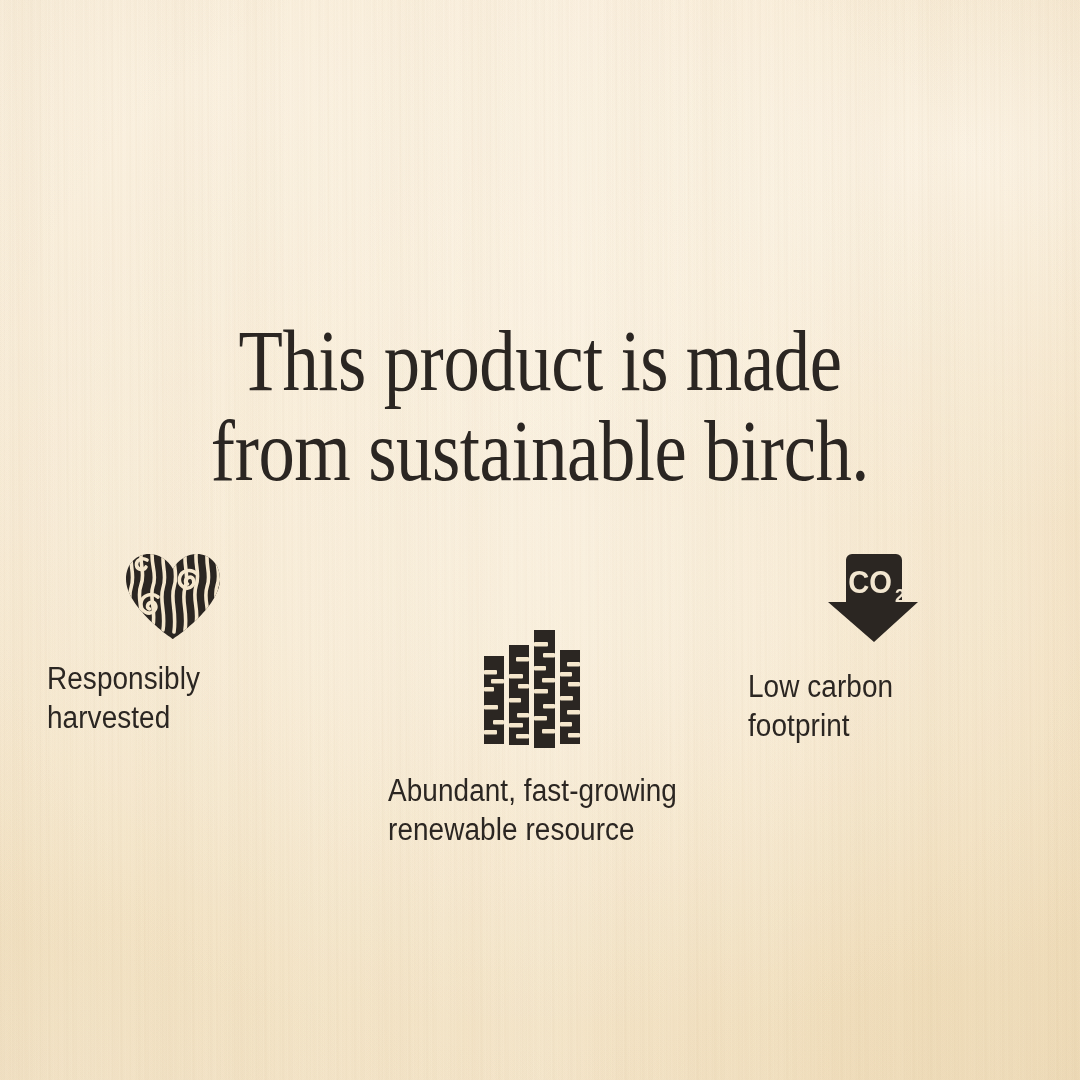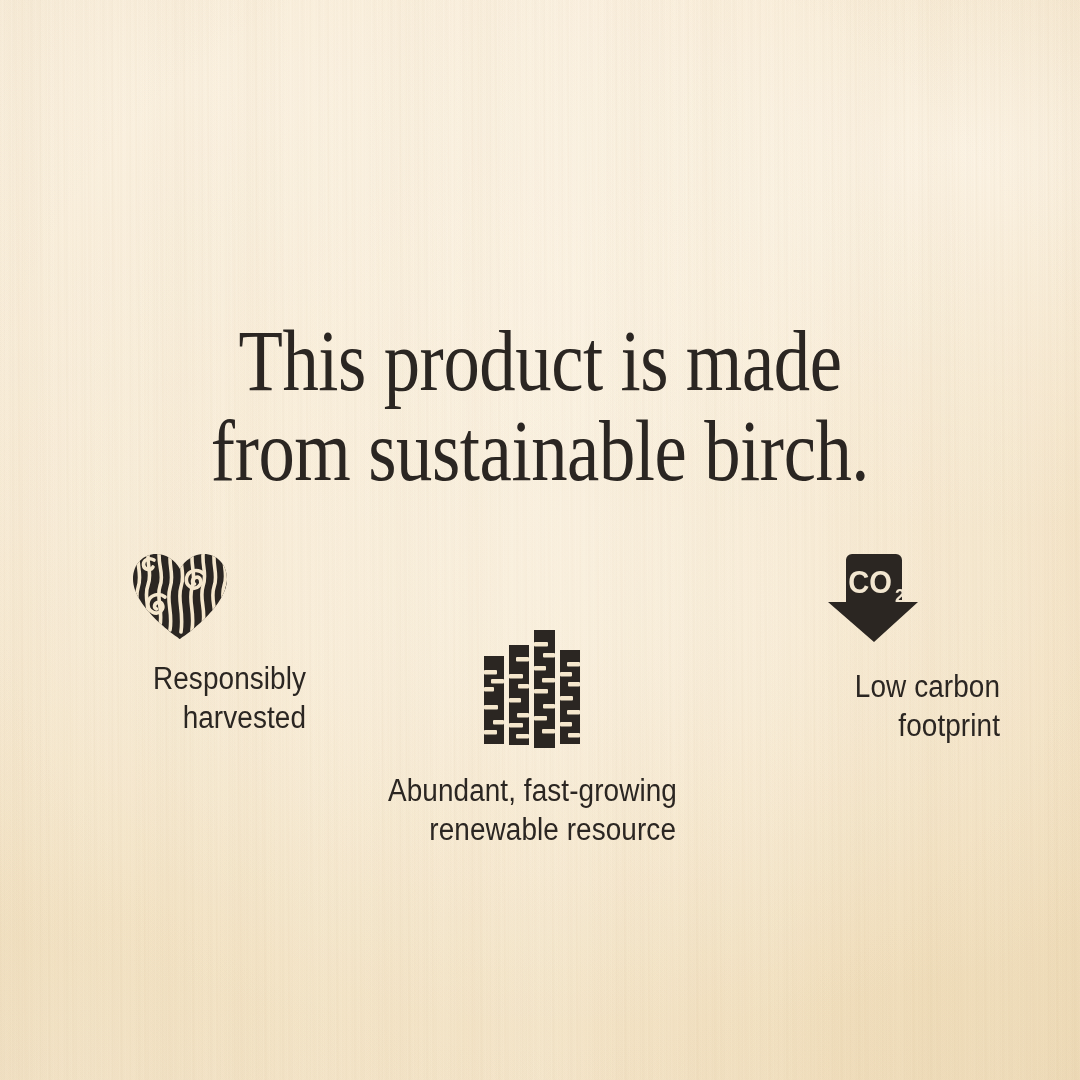--- a/index.html
+++ b/index.html
@@ -76,33 +76,33 @@
     text-align:center;color:#2b2622;
     font-family:"Liberation Serif","DejaVu Serif",serif;
     font-size:86px;line-height:90px;font-weight:400;
     letter-spacing:-0.5px;
     transform:scaleX(.845);transform-origin:50% 0;
     white-space:nowrap;
   }
   #headline .hl-line{display:block;}
 
   
-  .feature{position:absolute;text-align:right;color:#2b2622;}
+  .feature{position:absolute;text-align:left;color:#2b2622;}
   .f-icon{display:block;margin:0 auto;}
   .f-label{
     display:block;color:#2b2622;
     font-family:"Liberation Sans",sans-serif;
     font-size:31px;line-height:39px;font-weight:400;
     letter-spacing:.1px;
     transform:scaleX(.90);transform-origin:50% 0;
     white-space:nowrap;
   }
   .f-label span{display:block;}
 
-  #feature-harvested{left:40px;top:552px;width:280px;}
+  #feature-harvested{left:33px;top:552px;width:280px;}
   #feature-harvested .f-icon{margin-bottom:19px;}
 
   #feature-renewable{left:372px;top:626px;width:320px;}
   #feature-renewable .f-icon{margin-bottom:23px;}
 
   #feature-carbon{left:734px;top:552px;width:280px;}
   #feature-carbon .f-icon{margin-bottom:23px;}
 </style>
 </head>
 <body>

